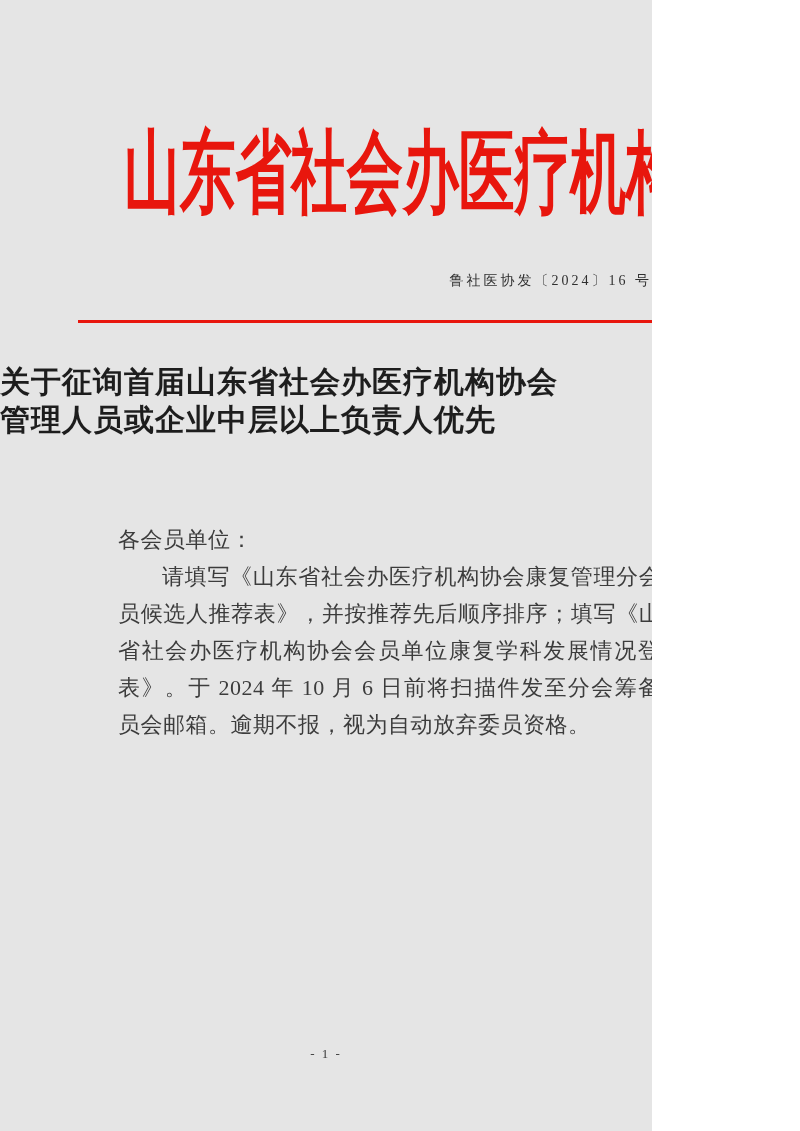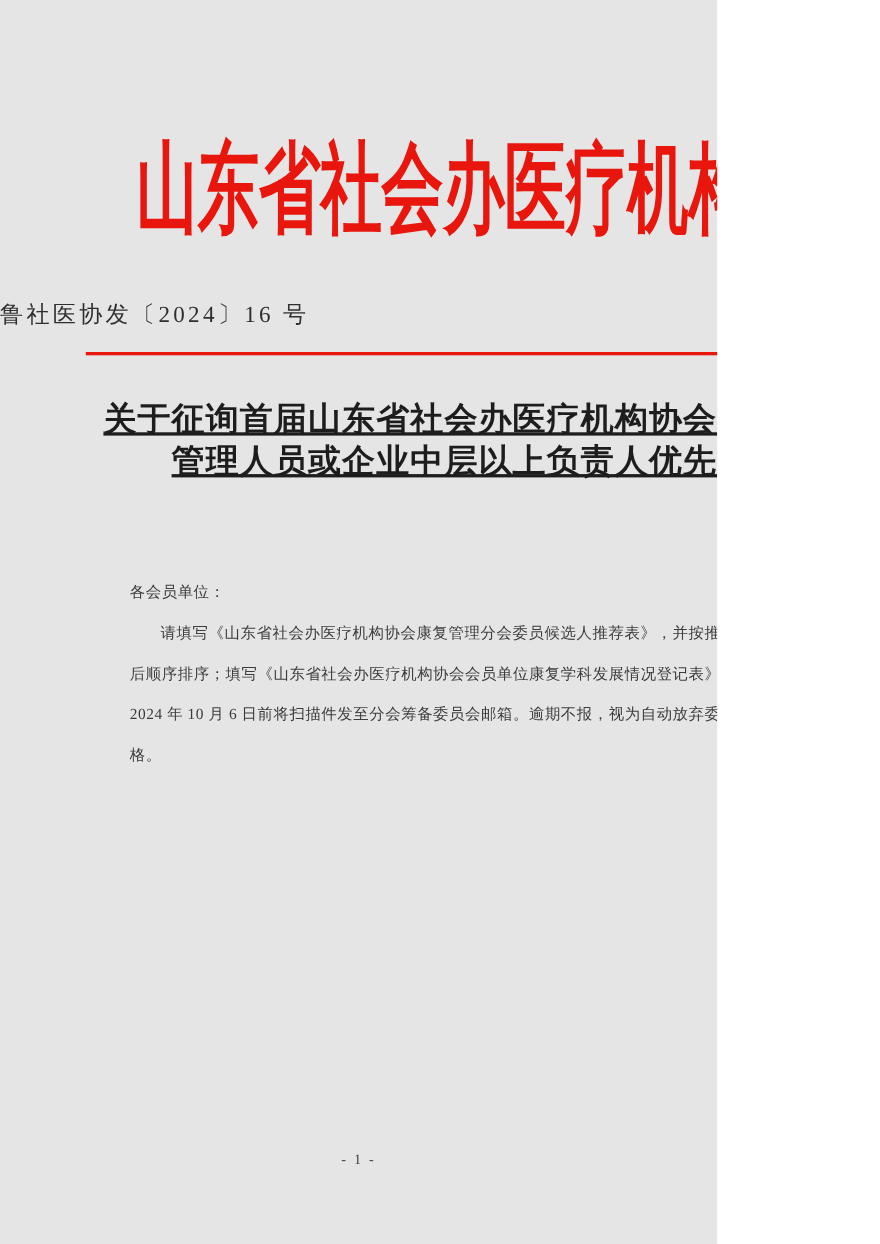--- a/index.html
+++ b/index.html
@@ -23,55 +23,54 @@
     color: var(--header-red, #e8160d);
     white-space: nowrap;
     transform: scaleX(0.62);
     transform-origin: 50% 50%;
   }
   .doc-number {
     position: absolute;
     top: 272px;
     left: 0;
     width: 100%;
-    text-align: left;
-    font-size: 21px;
+    text-align: right;
+    font-size: 14px;
     letter-spacing: 3px;
     color: #2f2f2f;
     white-space: nowrap;
   }
   .red-divider {
     position: absolute;
     top: 320px;
     left: 78px;
     width: 644px;
     height: 3px;
     background: var(--divider-red, #e8160d);
   }
   .doc-title {
     position: absolute;
     top: 363px;
     left: 0;
     width: 100%;
     margin: 0;
-    text-align: right;
+    text-align: left;
     font-size: 30px;
     font-weight: bold;
     line-height: 38px;
     letter-spacing: 1px;
     color: var(--title-text, #1d1d1d);
-    text-decoration: underline;
   }
   .doc-title span { display: block; }
   .body-text {
     position: absolute;
     top: 521px;
     left: 118px;
     width: 566px;
-    font-size: 14px;
+    font-size: 22px;
     line-height: 37px;
     letter-spacing: 0.5px;
     color: var(--body-text, #3c3c3c);
     text-align: justify;
   }
   .body-text p { margin: 0; }
   .body-text p.indent { text-indent: 2em; }
   .page-number {
     position: absolute;
     top: 1046px;

